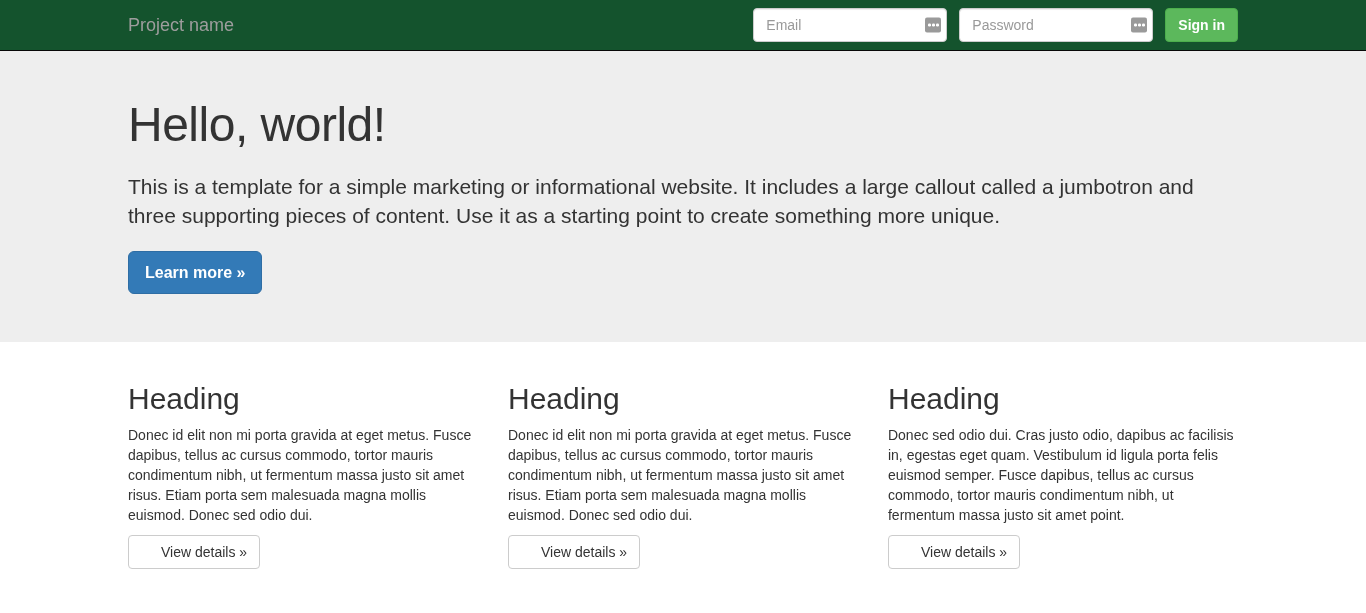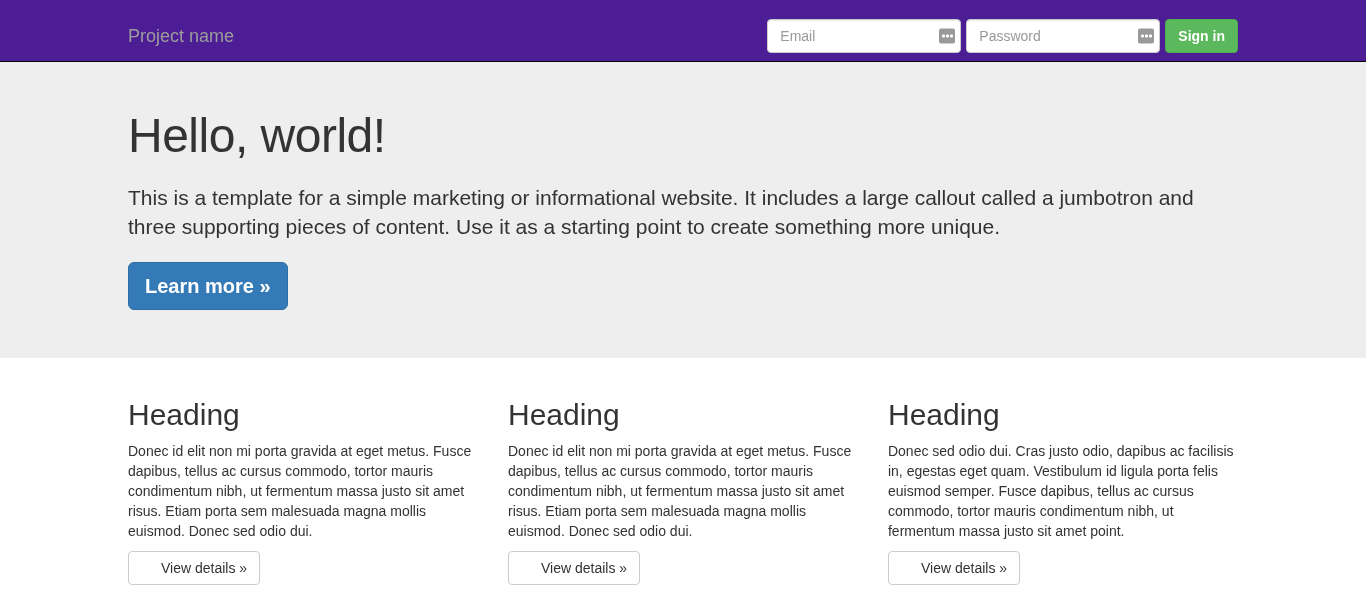--- a/index.html
+++ b/index.html
@@ -15,25 +15,25 @@
     font-size: 14px;
     line-height: 1.428571429;
     color: #333333;
     -webkit-font-smoothing: antialiased;
   }
 
   
   .navbar {
     position: relative;
     width: 100%;
-    height: 62px;
-    background-color: #4c1d95;
+    height: 51px;
+    background-color: #14532d;
     border-bottom: 1px solid #080808;
     display: flex;
-    align-items: flex-end;
+    align-items: center;
   }
   .navbar-inner {
     width: 1140px;
     margin: 0 auto;
     padding: 0 15px;
     display: flex;
     align-items: center;
     justify-content: space-between;
     height: 50px;
   }
@@ -42,21 +42,21 @@
     font-size: 18px;
     line-height: 20px;
     padding: 0;
     text-decoration: none;
     white-space: nowrap;
     cursor: pointer;
   }
   .navbar-form {
     display: flex;
     align-items: center;
-    gap: 5px;
+    gap: 12px;
     margin: 0;
   }
   .field-wrap {
     position: relative;
     display: inline-block;
   }
   .form-control {
     height: 34px;
     width: 194px;
     padding: 6px 12px;
@@ -145,21 +145,21 @@
     color: #333333;
     max-width: 1135px;
   }
   .btn-primary {
     color: #ffffff;
     background-color: #337ab7;
     border-color: #2e6da4;
   }
   .btn-lg {
     padding: 10px 16px;
-    font-size: 20px;
+    font-size: 16px;
     line-height: 1.3333333;
     border-radius: 6px;
   }
 
   
   .main-container {
     width: 1140px;
     margin: 0 auto;
     padding: 40px 15px 0 15px;
   }

